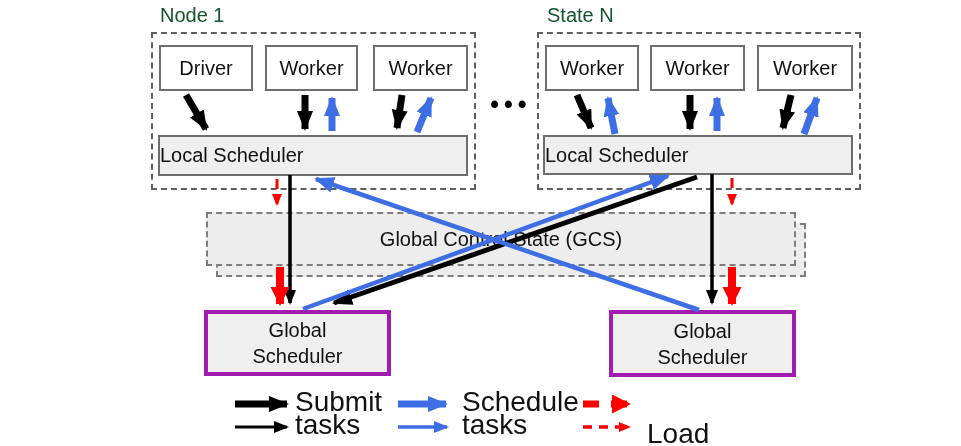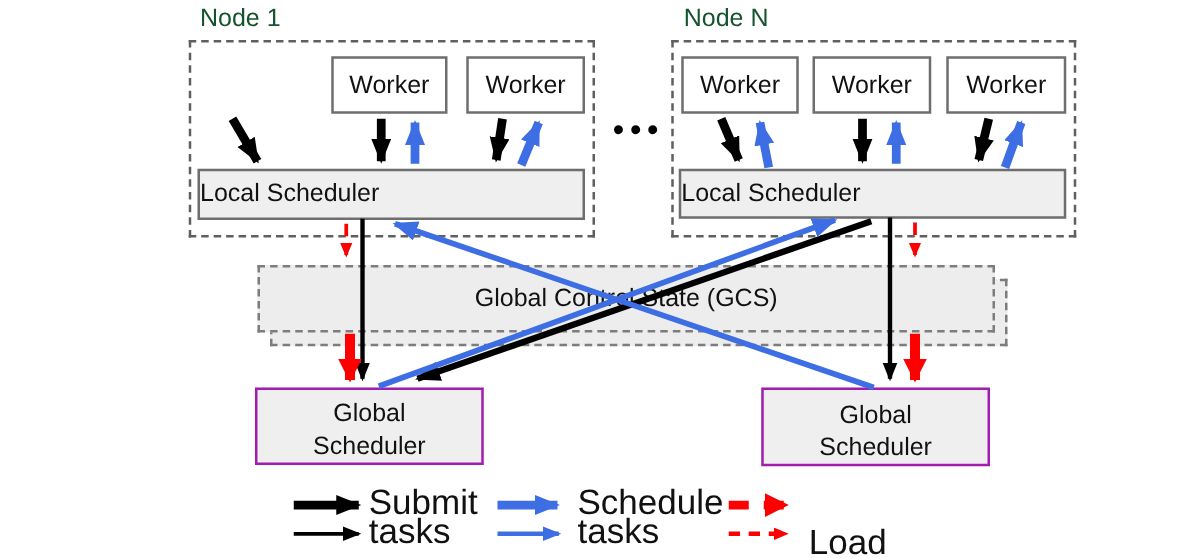--- a/index.html
+++ b/index.html
@@ -26,22 +26,22 @@
     font-size:20px;
   }
   .gcs{
     border:2px dashed #7d7d7d;background:#ededed;
     display:flex;align-items:center;justify-content:center;
     font-size:20px;
   }
   .gcs-back{z-index:1;}
   .gcs-front{z-index:2;}
   .gsbox{
-    border:2px solid #a21caf;background:#efefef;z-index:2;
-    display:flex;flex-direction:column;align-items:center;justify-content:flex-end;
+    border:4px solid #a21caf;background:#efefef;z-index:2;
+    display:flex;flex-direction:column;align-items:center;justify-content:center;
     font-size:20px;line-height:26px;text-align:center;
   }
   .dots{
     font-size:25px;font-weight:bold;letter-spacing:5px;z-index:2;
     text-align:center;color:#000;
   }
   .legend-label{
     font-size:28px;line-height:23px;z-index:2;white-space:nowrap;
   }
   #arrow-layer{
@@ -49,33 +49,36 @@
     z-index:10;pointer-events:none;
   }
 </style>
 </head>
 <body>
 
 <div id="stage">
 
   <div class="abs node-title" style="left:160px;top:4px;">Node 1</div>
   <div class="abs node-frame" style="left:151px;top:32px;width:321px;height:154px;"></div>
+  <div class="abs pbox" style="left:159px;top:45px;width:90px;height:42px;">
+    <span>Driver</span>
+  </div>
   <div class="abs pbox" style="left:265px;top:45px;width:89px;height:42px;">
     <span>Worker</span>
   </div>
   <div class="abs pbox" style="left:373px;top:45px;width:91px;height:42px;">
     <span>Worker</span>
   </div>
   <div class="abs sbox" style="left:158px;top:135px;width:306px;height:37px;">
     <span>Local Scheduler</span>
   </div>
 
   <div class="abs dots" style="left:486px;top:90px;width:50px;">•••</div>
 
-  <div class="abs node-title" style="left:547px;top:4px;">Node N</div>
+  <div class="abs node-title" style="left:547px;top:4px;">State N</div>
   <div class="abs node-frame" style="left:537px;top:32px;width:320px;height:154px;"></div>
   <div class="abs pbox" style="left:545px;top:45px;width:90px;height:42px;">
     <span>Worker</span>
   </div>
   <div class="abs pbox" style="left:650px;top:45px;width:91px;height:42px;">
     <span>Worker</span>
   </div>
   <div class="abs pbox" style="left:757px;top:45px;width:92px;height:42px;">
     <span>Worker</span>
   </div>

